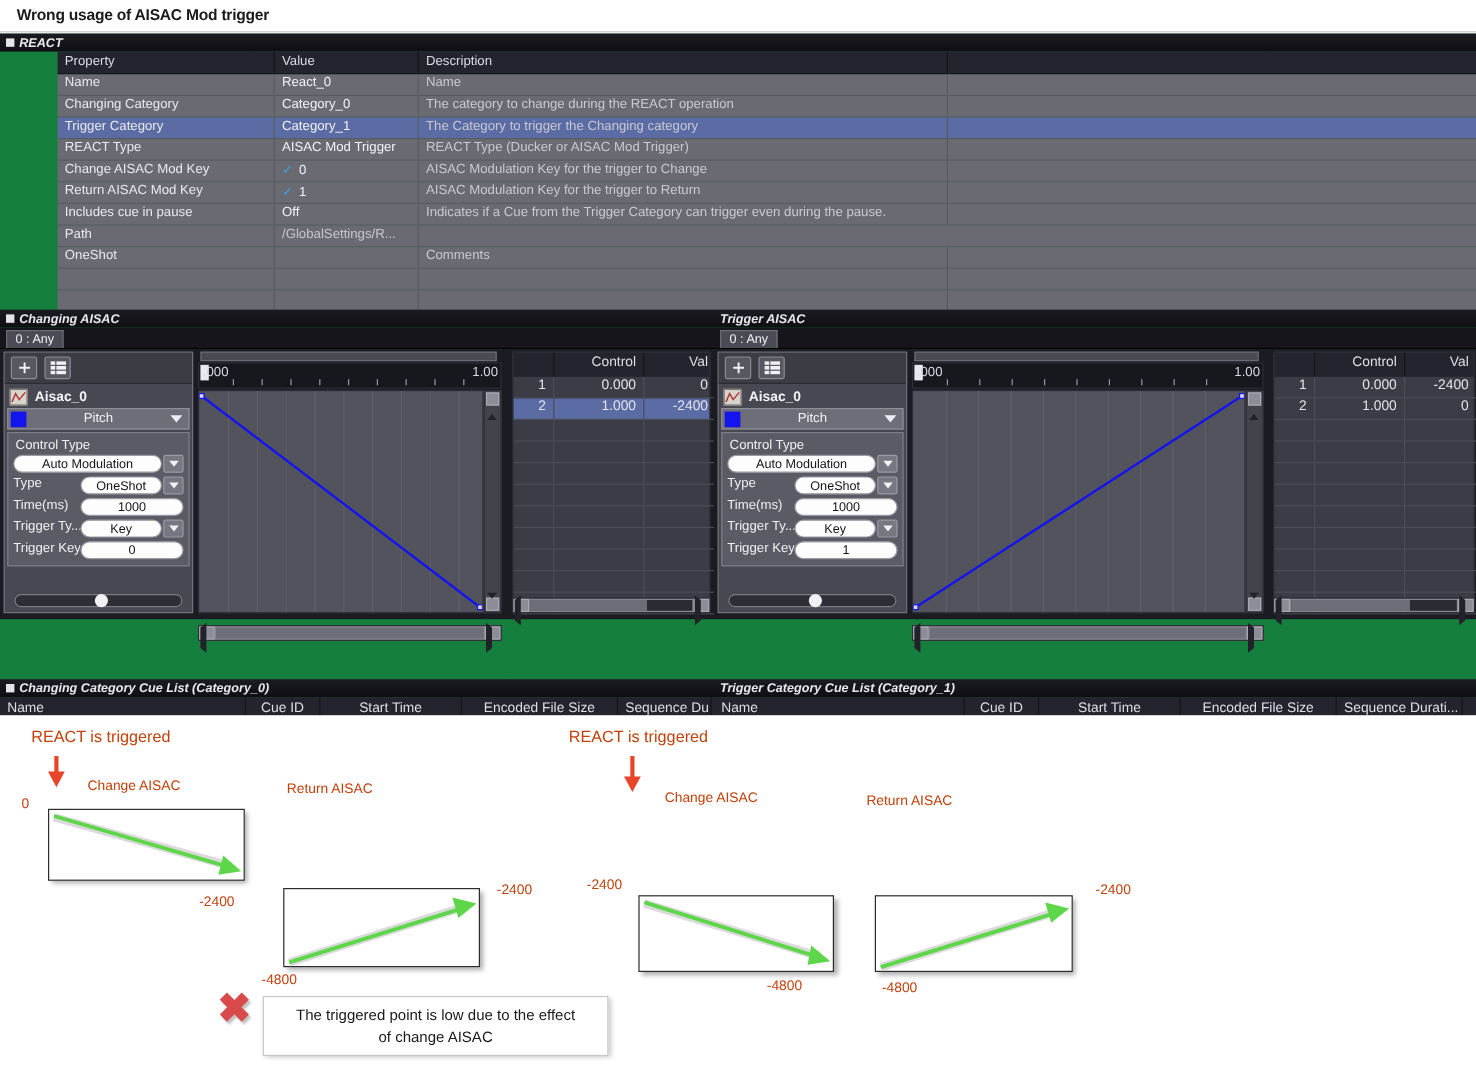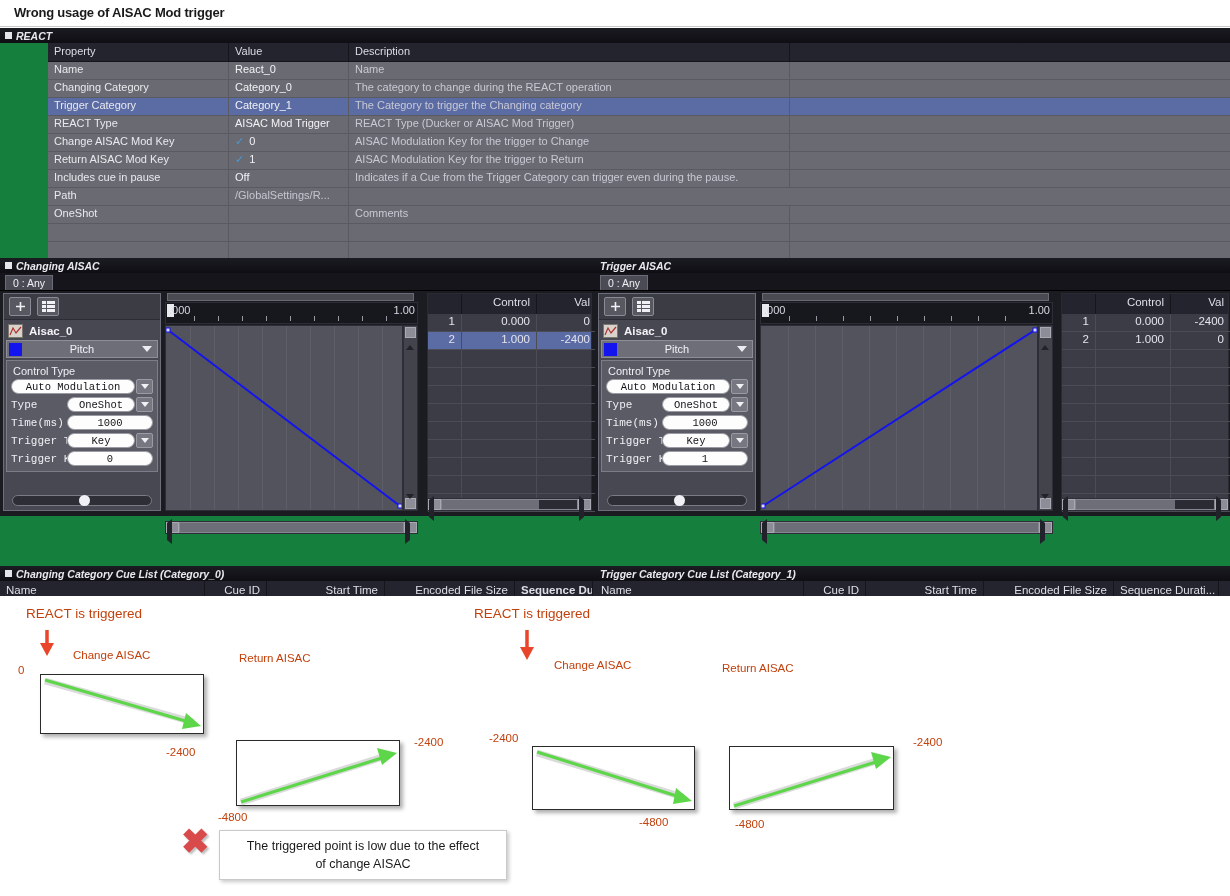--- a/index.html
+++ b/index.html
@@ -67,21 +67,21 @@
     margin-right:6px; position:relative; overflow:hidden; }
   .ctl-name .aicon svg{ position:absolute; left:0; top:0; }
   .paramrow{ display:flex; align-items:center; height:18px; background:#6e6e78;
     border:1px solid #8e8e99; margin-bottom:2px; }
   .swatch{ width:13px; height:13px; background:#1414ee; margin:0 0 0 2px; }
   .paramrow .pname{ flex:1; text-align:center; color:#f2f2f7; font-size:11px; }
   .caret{ width:0;height:0;border-left:5px solid transparent;border-right:5px solid transparent;
     border-top:6px solid #ececf2; margin-right:5px; }
   .fieldset{ background:#5b5b65; border:1px solid #7d7d88; padding:4px 4px 5px 4px; }
   .fs-label{ color:#efeff4; font-size:11px; margin:0 0 2px 2px; }
-  .frow{ display:flex; align-items:center; margin-bottom:3px;font-family:Liberation Mono, monospace; }
+  .frow{ display:flex; align-items:flex-start; margin-bottom:3px; }
   .frow .lbl{ color:#efeff4; font-size:11px; width:56px; white-space:nowrap; overflow:hidden; }
   .pill{ flex:1; background:#fdfdfd; border:1px solid #9a9aa4; border-radius:9px; height:15px;
     color:#141418; font-size:10.5px; text-align:center; line-height:14px; }
   .ddbtn{ width:17px; height:15px; background:#777782; border:1px solid #9a9aa4; border-radius:2px;
     margin-left:1px; display:flex; align-items:center; justify-content:center; }
   .ddbtn i{ width:0;height:0;border-left:4px solid transparent;border-right:4px solid transparent;
     border-top:5px solid #f0f0f5; display:block; }
   .ctl-slider{ position:absolute; left:8px; bottom:4px; width:140px; height:11px;
     background:#2e2e36; border:1px solid #7b7b86; border-radius:6px; }
   .ctl-slider .knob{ position:absolute; left:66px; top:-1px; width:11px; height:11px;
@@ -135,26 +135,26 @@
     background:#24242e; color:#dfdfe8; font-size:11.5px; }
   .cl-head div{ border-right:1px solid #15151b; padding:3px 6px 0 6px; white-space:nowrap; overflow:hidden; }
   .cl-row{ position:absolute; left:0; top:35px; height:18px; width:100%; display:flex;
     background:#5b6ba3; color:#dde1ef; font-size:11.5px; }
   .cl-row div{ border-right:1px solid #4e5c8d; padding:1px 6px 0 6px; white-space:nowrap; overflow:hidden; }
   .cl-row2{ position:absolute; left:0; top:53px; height:5px; width:100%; background:#6a6a72; }
   .cuename{ display:flex; align-items:center; }
   .cueicon{ width:12px; height:11px; border-radius:50%;
     background:radial-gradient(circle at 35% 30%, #ffd9a0, #e8922c 70%, #c97816);
     margin:0 8px 0 14px; flex:0 0 12px;}
-  .a-r{ text-align:right; justify-content:flex-end; }
+  .a-r{ text-align:center; justify-content:flex-end; }
   .n-w{ width:205px; flex:0 0 205px; }
   .id-w{ width:62px; flex:0 0 62px; }
   .st-w{ width:118px; flex:0 0 118px; }
   .ef-w{ width:130px; flex:0 0 130px; }
-  .sd-w{ width:78px; flex:0 0 78px;font-weight:bold; }
+  .sd-w{ width:78px; flex:0 0 78px; }
   .n-w2{ width:209px; flex:0 0 209px; }
   .id-w2{ width:62px; flex:0 0 62px; }
   .st-w2{ width:118px; flex:0 0 118px; }
   .ef-w2{ width:130px; flex:0 0 130px; }
   .sd-w2{ width:105px; flex:0 0 105px; }
   .grnbar{ display:inline-block; width:3px; height:13px; background:#7fbf7f;
     vertical-align:-2px; margin-right:3px; }
 
   
   .diagram{ position:absolute; left:0; top:596px; width:1230px; height:300px; background:#fff; }

